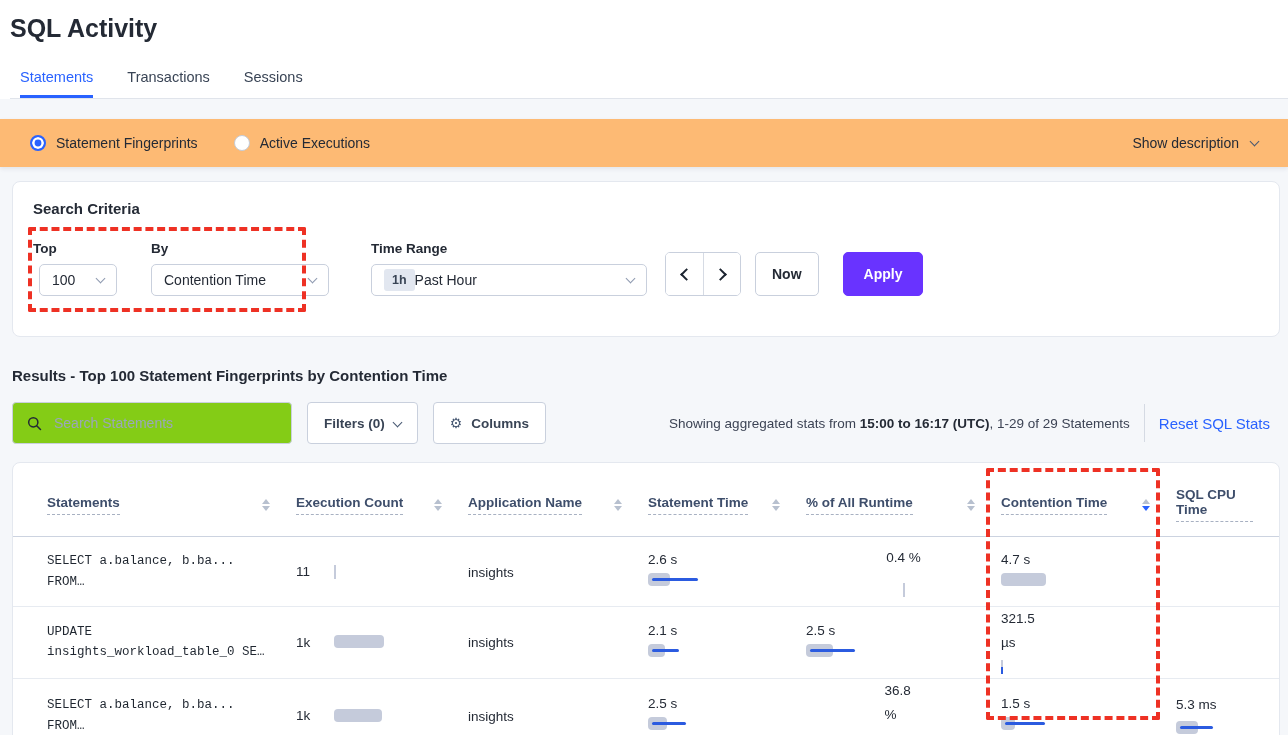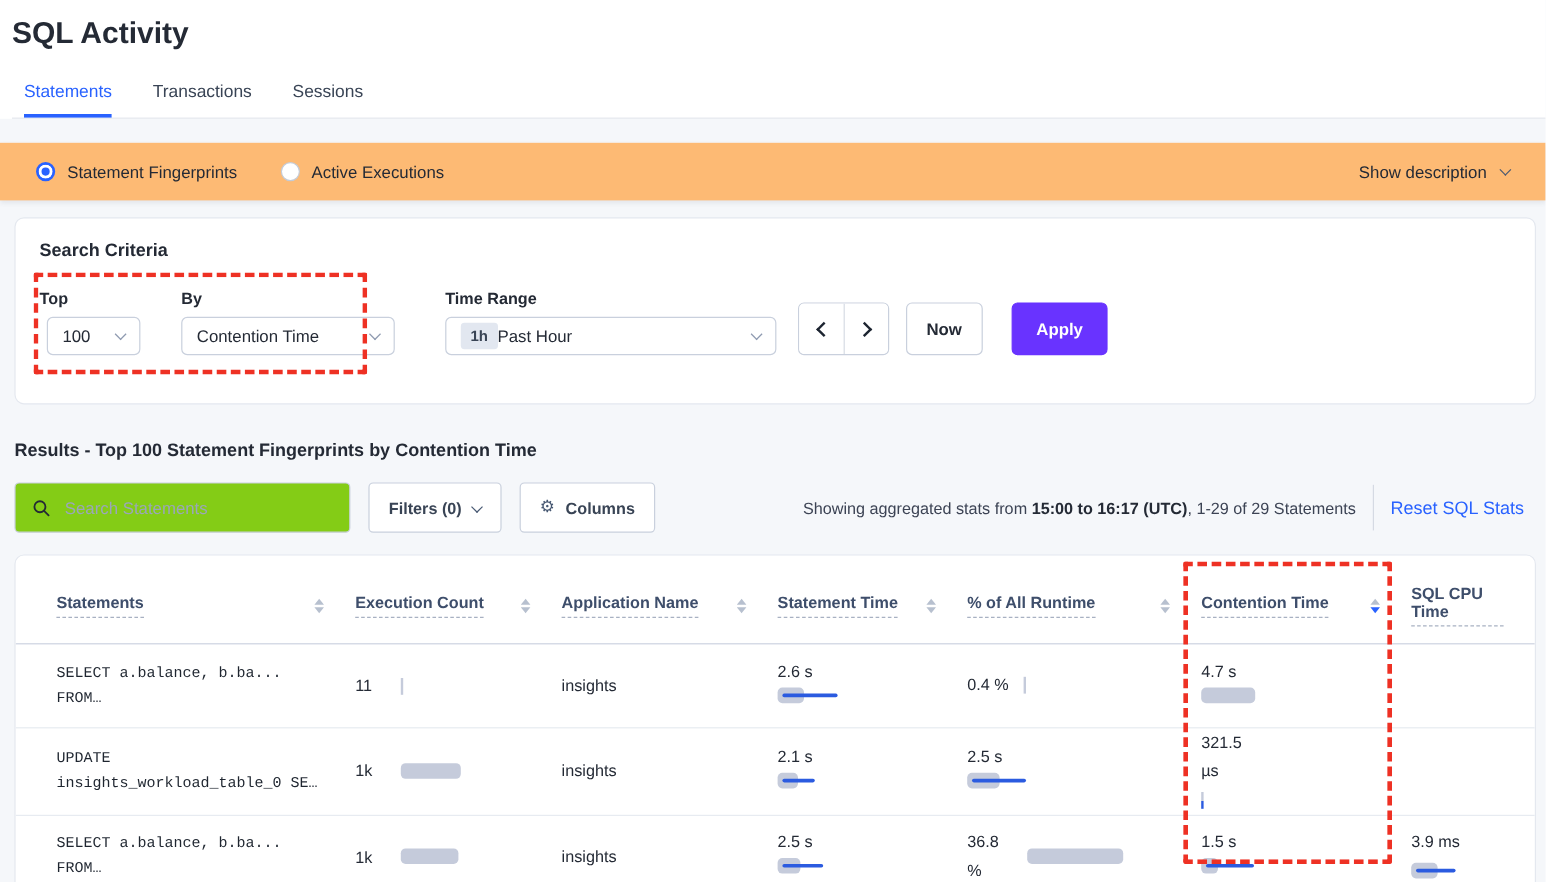--- a/index.html
+++ b/index.html
@@ -74,21 +74,21 @@
   .th { display:flex; align-items:center; justify-content:space-between; padding-right:26px; cursor:pointer; }
   .th-label { font-size:13.5px; font-weight:700; color:#3e4e6b; border-bottom:1px dashed #a8b1c2; padding-bottom:4px; }
   .sort { display:flex; flex-direction:column; gap:2px; }
   .s-up { width:0; height:0; border-left:4px solid transparent; border-right:4px solid transparent; border-bottom:5px solid #b7c0cf; }
   .s-dn { width:0; height:0; border-left:4px solid transparent; border-right:4px solid transparent; border-top:5px solid #b7c0cf; }
   .s-dn.act { border-top-color:#2962ff; }
   .trow { border-bottom:1px solid #e7ebf1; min-height:70px; }
   .stmt-line { font-family:"Liberation Mono","DejaVu Sans Mono",monospace; font-size:12.5px; color:#1f2630; line-height:1.65; white-space:nowrap; }
   .val { font-size:13.5px; color:#242a35; }
   .td-exec { display:flex; align-items:center; gap:24px; }
-  .td-pct { display:flex; align-items:center; gap:12px; }
+  .td-pct { display:flex; align-items:center; gap:12px;flex-direction:column; }
   .pct-val { max-width:38px; line-height:1.8; }
   .cpu-val { display:block; max-width:44px; line-height:1.8; margin-bottom:4px; }
   .time-val { display:block; margin-bottom:6px; }
   .bar-box { position:relative; display:inline-block; height:14px; min-width:2px; }
   .bar-gray { display:block; height:13px; border-radius:4px; background:#c5cbdb; }
   .bar-blue { position:absolute; left:4px; top:5px; height:3px; border-radius:2px; background:#2b5be0; }
   .tick { display:block; width:2px; height:14px; background:#c5cbdb; }
   .tick.blue { background:linear-gradient(#c5cbdb 52%, #2b5be0 52%); }
   
   .anno { position:absolute; border:4px dashed #ee3124; border-radius:2px; pointer-events:none; z-index:10; }
@@ -286,20 +286,20 @@
           </div>
           <div class="td"><span class="val">insights</span></div>
           <div class="td"><span class="val time-val">2.5 s</span><span class="bar-box"><i class="bar-gray" style="width: 19px;"></i><i class="bar-blue" style="width: 34px;"></i></span></div>
           <div class="td td-pct">
             <span class="val pct-val">36.8 %</span>
             <span class="bar-box">
               <i class="bar-gray" style="width: 80px;"></i>
             </span>
           </div>
           <div class="td"><span class="val time-val">1.5 s</span><span class="bar-box"><i class="bar-gray" style="width: 14px;"></i><i class="bar-blue" style="width: 40px;"></i></span></div>
-          <div class="td"><span class="val cpu-val">3.9 ms</span><span class="bar-box"><i class="bar-gray" style="width: 22px;"></i><i class="bar-blue" style="width: 33px;"></i></span></div>
+          <div class="td"><span class="val cpu-val">5.3 ms</span><span class="bar-box"><i class="bar-gray" style="width: 22px;"></i><i class="bar-blue" style="width: 33px;"></i></span></div>
         </div>
       </div>
   </div>
 </div>
 
 <div class="anno" id="anno1"></div>
 <div class="anno" id="anno2"></div>
 
 </body></html>

